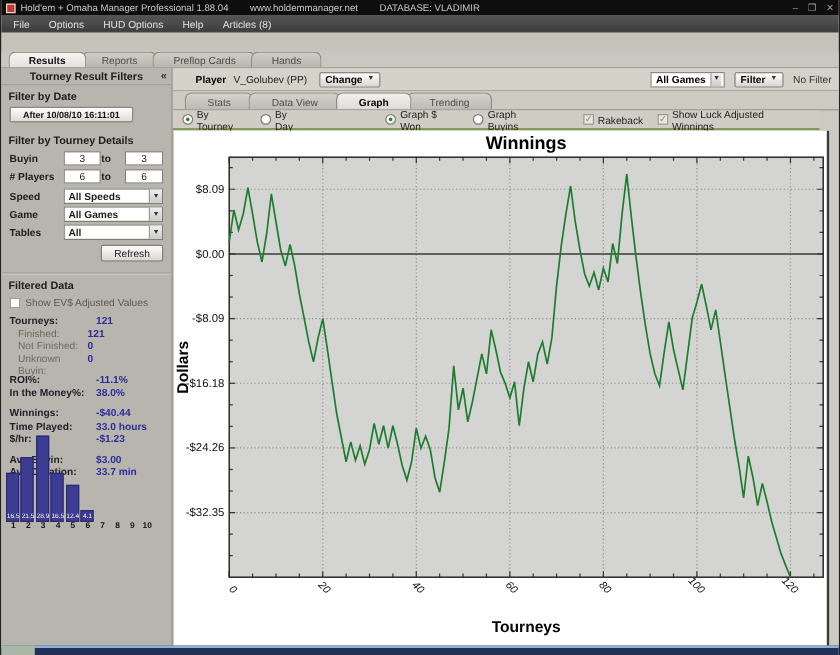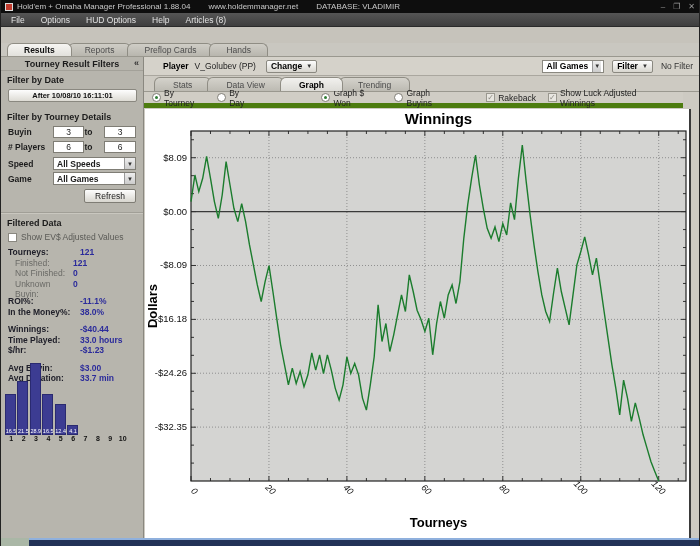--- a/index.html
+++ b/index.html
@@ -38,21 +38,21 @@
           border-radius:6px 6px 0 0; padding:0 16px; margin-right:-4px; }
   .stab.active { background:linear-gradient(#f6f5f2,#e2e1dc); font-weight:bold; color:#111; z-index:2; }
 
   
   .sidebar { position:absolute; top:57px; left:0; width:143px; bottom:8px; background:#b7b5ad;
              border-right:1px solid #8a8880; font-size:8.5px; color:#1c1c1c; }
   .sb-header { height:14px; display:flex; align-items:center; justify-content:center; font-weight:bold;
                font-size:9px; position:relative; border-bottom:1px solid #a3a199; }
   .sb-collapse { position:absolute; right:4px; top:1px; font-size:9px; color:#333; cursor:pointer; }
   .sb-section-title { font-weight:bold; font-size:9px; padding:4px 6px 2px; }
-  .date-btn { display:block; margin:2px 7px; width:129px; height:13px; font-size:7.5px; font-weight:bold;
+  .date-btn { display:block; margin:2px 7px; width:103px; height:13px; font-size:7.5px; font-weight:bold;
               background:linear-gradient(#fdfdfd,#dddbd4); border:1px solid #8a8880; border-radius:2px;
               text-align:center; line-height:11px; color:#111; }
   .f-row { display:flex; align-items:center; padding:1px 7px; height:15px; }
   .f-row .lbl { width:45px; font-weight:bold; font-size:8.5px; }
   .f-input { width:32px; height:12px; background:#fff; border:1px solid #7f7d75; font-size:8.5px;
              text-align:center; line-height:11px; }
   .f-to { width:20px; text-align:left; font-weight:bold; }
   .f-select { flex:1; height:13px; background:#fff; border:1px solid #7f7d75; font-size:8.5px;
               display:flex; align-items:center; padding-left:3px; font-weight:bold; position:relative; }
   .f-select .arrow { position:absolute; right:0; top:0; bottom:0; width:11px; background:linear-gradient(#eee,#ccc);
@@ -98,21 +98,21 @@
   .nofilter { color:#333; }
 
   .viewtabs { position:absolute; top:19px; left:0; right:0; height:16px; background:#cdcac2;
               display:flex; align-items:flex-end; padding-left:10px; border-bottom:1px solid #9a988f; }
   .vtab { height:14px; line-height:14px; font-size:8.5px; color:#4c4c4c;
           background:linear-gradient(#d4d2cb,#bcbab2); border:1px solid #8f8d84; border-bottom:none;
           border-radius:6px 6px 0 0; padding:0 18px; margin-right:-4px; }
   .vtab.active { background:linear-gradient(#f2f1ee,#dcdbd6); font-weight:bold; color:#000; z-index:2;margin-top:44px; }
 
   .optionsbar { position:absolute; top:35px; left:0; right:16px; height:16px; background:#d0cdc5;
-                border-bottom:5px solid #4d7c0f; display:flex; align-items:center; font-size:8.5px;
+                border-bottom:1px solid #4d7c0f; display:flex; align-items:center; font-size:8.5px;
                 color:#222; padding-left:8px; }
   .radio { width:9px; height:9px; border-radius:50%; background:#fff; border:1px solid #7f7d75;
            display:inline-block; margin-right:3px; position:relative; vertical-align:-1px; flex:none; }
   .radio.sel::after { content:""; position:absolute; left:2px; top:2px; width:3px; height:3px;
                       border-radius:50%; background:#2f7d34; }
   .opt { display:flex; align-items:center; margin-right:12px; }
   .optgap { width:55px; }
   .chk2 { width:9px; height:9px; background:#e8e6e0; border:1px solid #9a988f; font-size:8px; line-height:8px;
           text-align:center; color:#8a8880; margin-right:3px; flex:none; }
 
@@ -187,20 +187,27 @@
       <span class="lbl">Speed</span>
       <span class="f-select">
         <span>All Speeds</span>
         <span class="arrow">▼</span>
       </span>
     </div>
     <div class="f-row">
       <span class="lbl">Game</span>
       <span class="f-select">
         <span>All Games</span>
+        <span class="arrow">▼</span>
+      </span>
+    </div>
+    <div class="f-row">
+      <span class="lbl">Tables</span>
+      <span class="f-select">
+        <span>All</span>
         <span class="arrow">▼</span>
       </span>
     </div>
 
     <div style="position:relative; height:20px; margin-top:3px;">
       <div class="refresh-btn">Refresh</div>
     </div>
 
     <div class="sb-divider"></div>
     <div class="sb-section-title">Filtered Data</div>

